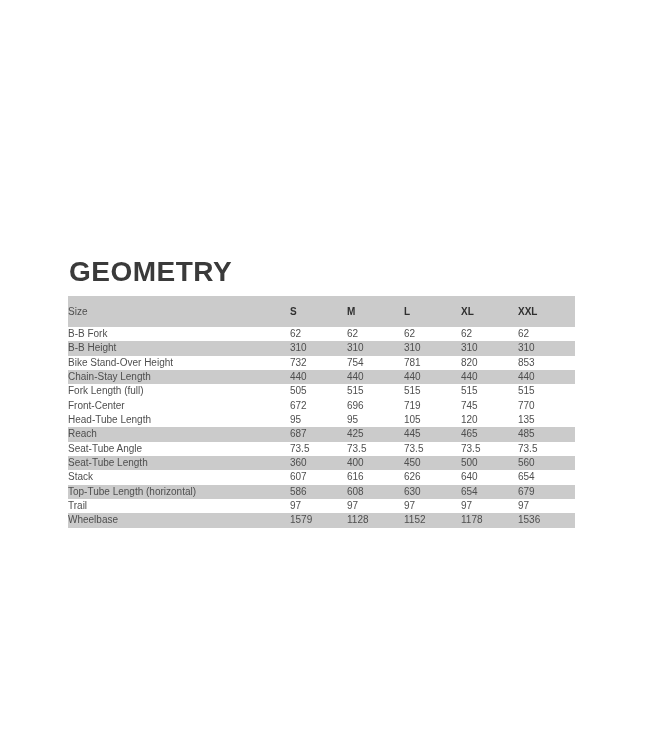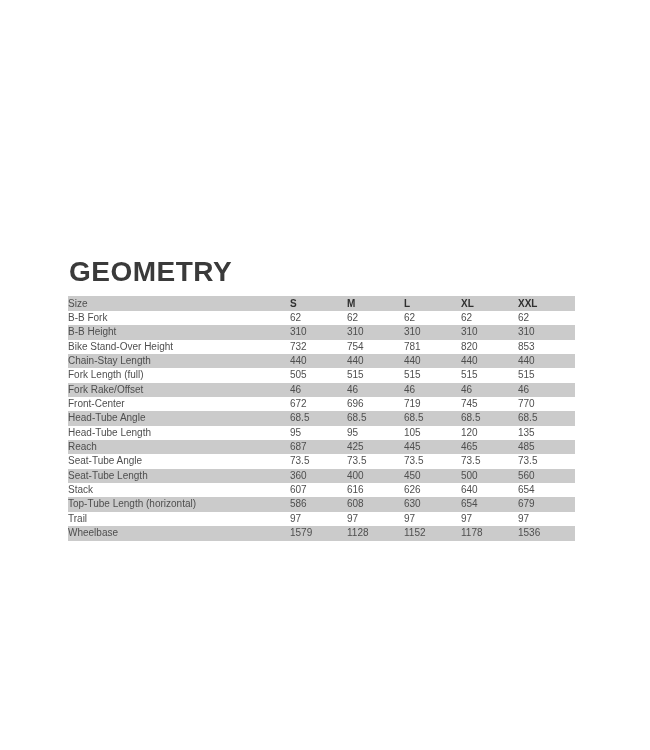--- a/index.html
+++ b/index.html
@@ -41,21 +41,21 @@
   table.geo td {
     font-weight: normal;
     text-align: left;
     vertical-align: middle;
     height: 14.35px;
     line-height: 14.35px;
     padding: 0;
     white-space: nowrap;
     overflow: hidden;
   }
-  table.geo thead th { height: 15px; line-height: 15px; }
+  table.geo thead th { height: 31px; line-height: 15px; }
   .label-cell { padding-left: 5px; }
   .value-cell { padding-left: 3px; }
   thead tr { background: #cbcbcb; }
   thead th.value-cell {
     font-weight: bold;
     color: #303030;
   }
   thead th.label-cell { color: #4f4f4f; }
   tbody tr.stripe { background: #cbcbcb; }
 </style>
@@ -119,44 +119,28 @@
           <td class="value-cell">440</td>
         </tr>
         <tr>
           <td class="label-cell">Fork Length (full)</td>
           <td class="value-cell">505</td>
           <td class="value-cell">515</td>
           <td class="value-cell">515</td>
           <td class="value-cell">515</td>
           <td class="value-cell">515</td>
         </tr>
-        <tr class="stripe">
-          <td class="label-cell">Fork Rake/Offset</td>
-          <td class="value-cell">46</td>
-          <td class="value-cell">46</td>
-          <td class="value-cell">46</td>
-          <td class="value-cell">46</td>
-          <td class="value-cell">46</td>
-        </tr>
         <tr>
           <td class="label-cell">Front-Center</td>
           <td class="value-cell">672</td>
           <td class="value-cell">696</td>
           <td class="value-cell">719</td>
           <td class="value-cell">745</td>
           <td class="value-cell">770</td>
         </tr>
-        <tr class="stripe">
-          <td class="label-cell">Head-Tube Angle</td>
-          <td class="value-cell">68.5</td>
-          <td class="value-cell">68.5</td>
-          <td class="value-cell">68.5</td>
-          <td class="value-cell">68.5</td>
-          <td class="value-cell">68.5</td>
-        </tr>
         <tr>
           <td class="label-cell">Head-Tube Length</td>
           <td class="value-cell">95</td>
           <td class="value-cell">95</td>
           <td class="value-cell">105</td>
           <td class="value-cell">120</td>
           <td class="value-cell">135</td>
         </tr>
         <tr class="stripe">
           <td class="label-cell">Reach</td>

